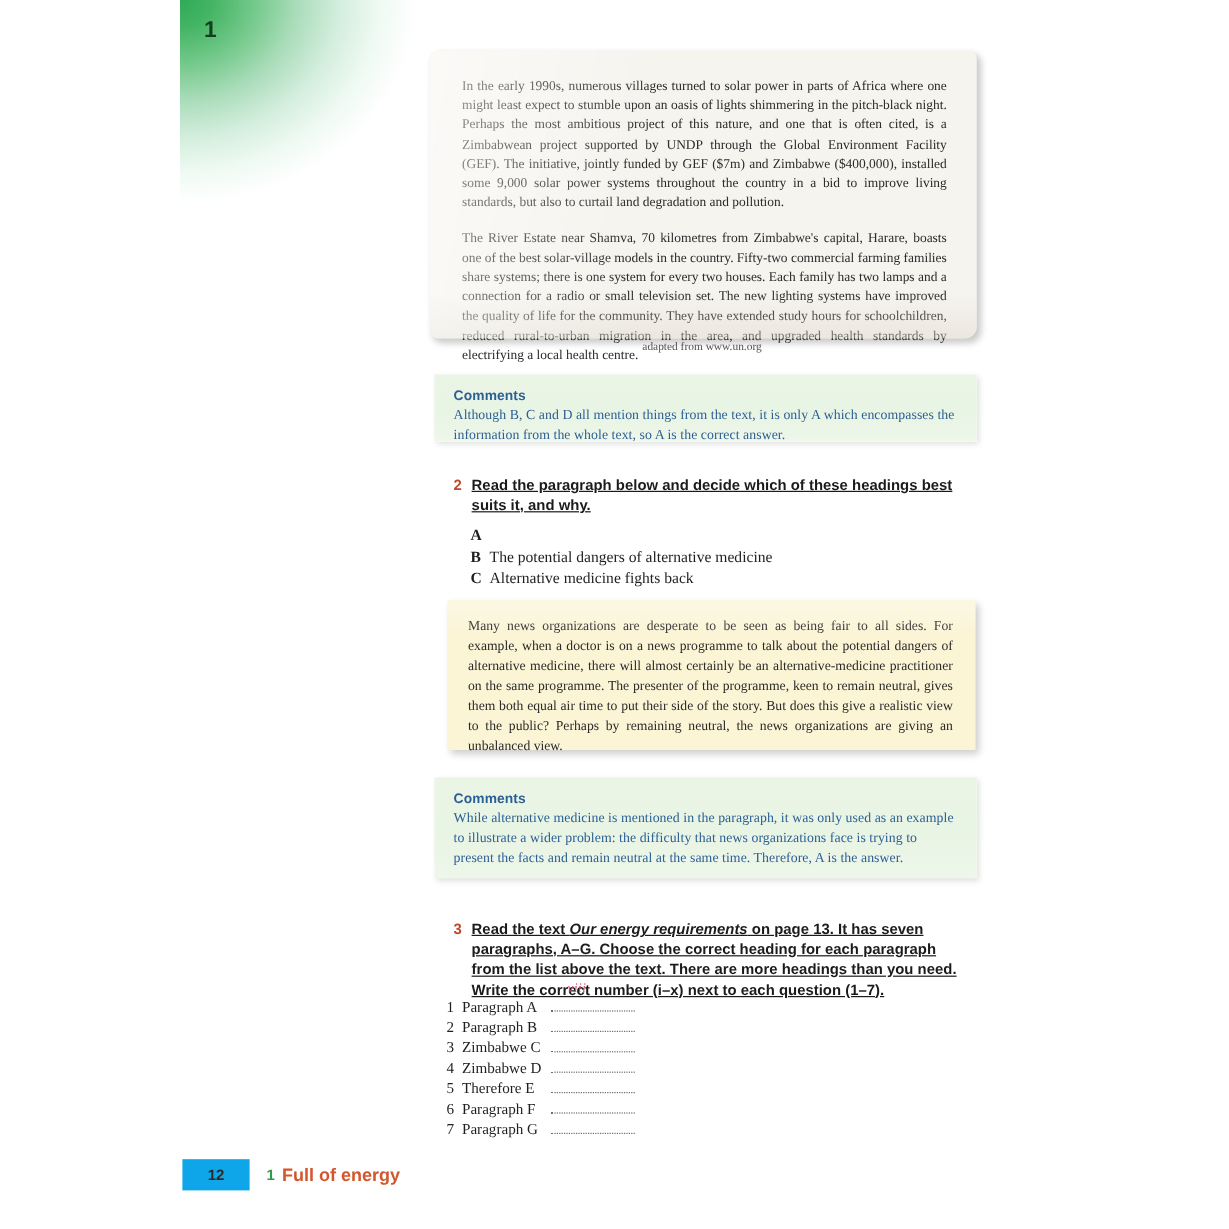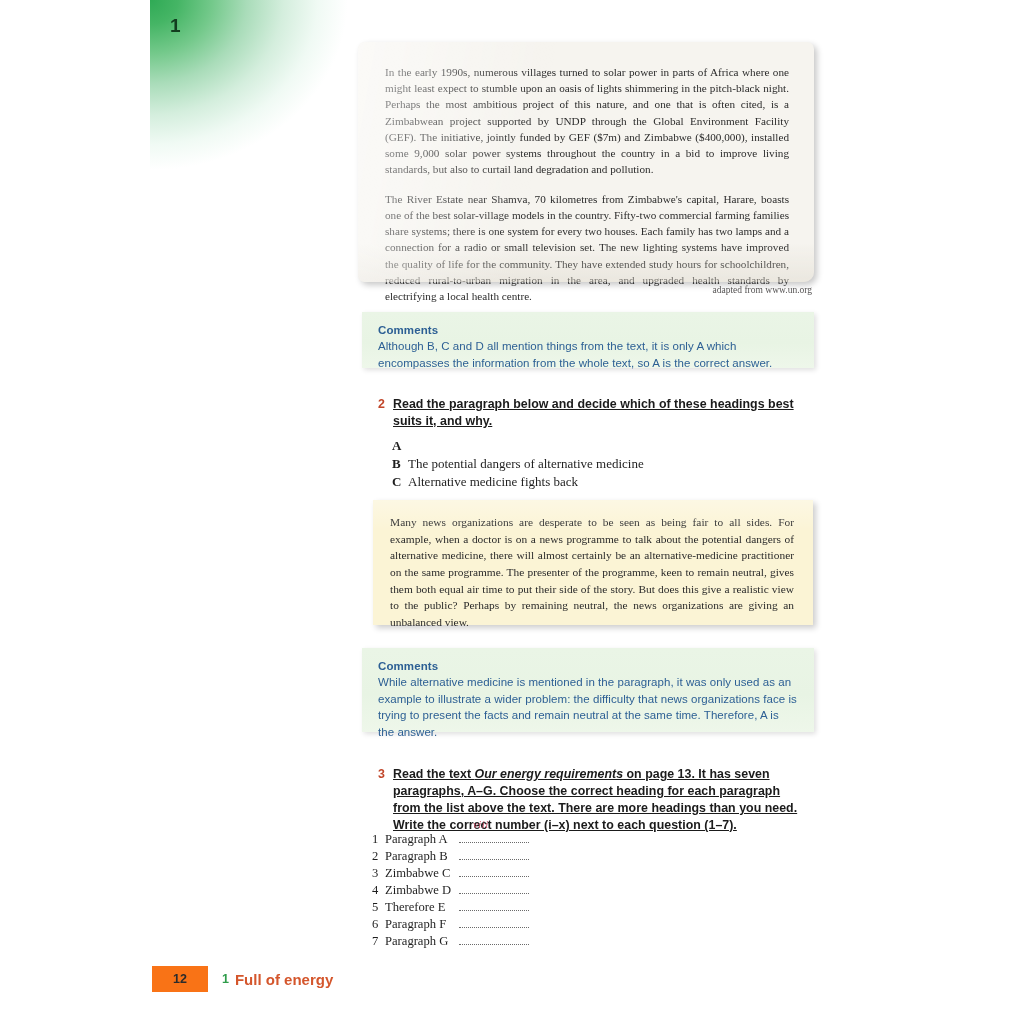--- a/index.html
+++ b/index.html
@@ -88,21 +88,21 @@
     text-align: justify;
     margin: 0 0 13px 0;
   }
   .extract-para:last-child { margin-bottom: 0; }
 
   .source-credit {
     position: absolute;
     left: 358px;
     top: 285px;
     width: 456px;
-    text-align: right;
+    text-align: center;
     font-family: "Liberation Serif", serif;
     font-size: 9.5px;
     color: #555353;
     padding-right: 2px;
     box-sizing: border-box;
   }
 
   
   .comments-box {
     position: absolute;
@@ -114,21 +114,21 @@
   }
   .comments-title {
     font-family: Liberation Sans, sans-serif;
     font-size: 11.5px;
     font-weight: bold;
     color: #2c5f94;
     margin-bottom: 2px;
     letter-spacing: 0.1px;
   }
   .comments-body {
-    font-family: Liberation Sans, sans-serif;
+    font-family: Liberation Serif, serif;
     font-size: 11.5px;
     line-height: 1.44;
     color: #2c5f94;
     letter-spacing: 0.05px;
   }
 
   #comments-1 { left: 362px; top: 312px; width: 452px; height: 56px; }
   #comments-2 { left: 362px; top: 648px; width: 452px; height: 84px; }
 
   
@@ -260,21 +260,21 @@
 
   
   .footer {
     position: absolute;
     left: 152px;
     top: 966px;
     display: flex;
     align-items: center;
   }
   .footer-page-tab {
-    background: #f97316;
+    background: #0ea5e9;
     width: 56px;
     height: 26px;
     display: flex;
     align-items: center;
     justify-content: center;
   }
   .footer-page-num {
     font-family: "Liberation Sans", sans-serif;
     font-size: 12.5px;
     font-weight: bold;

